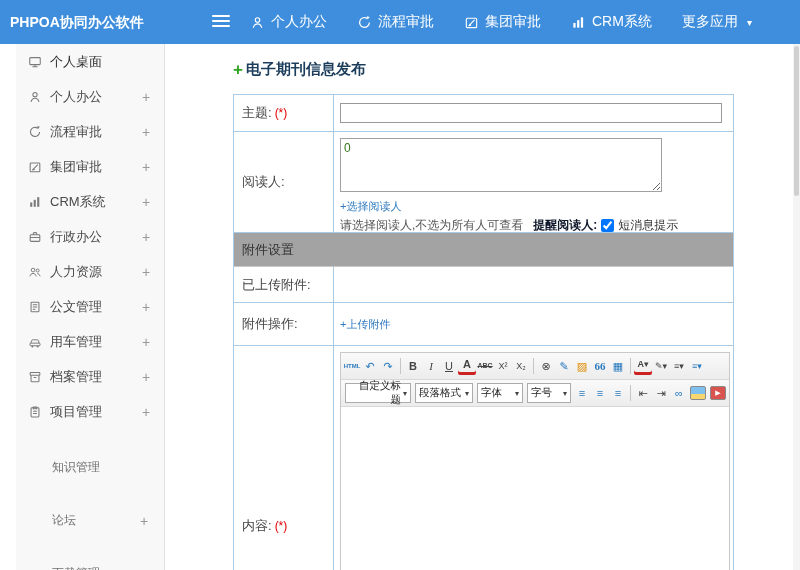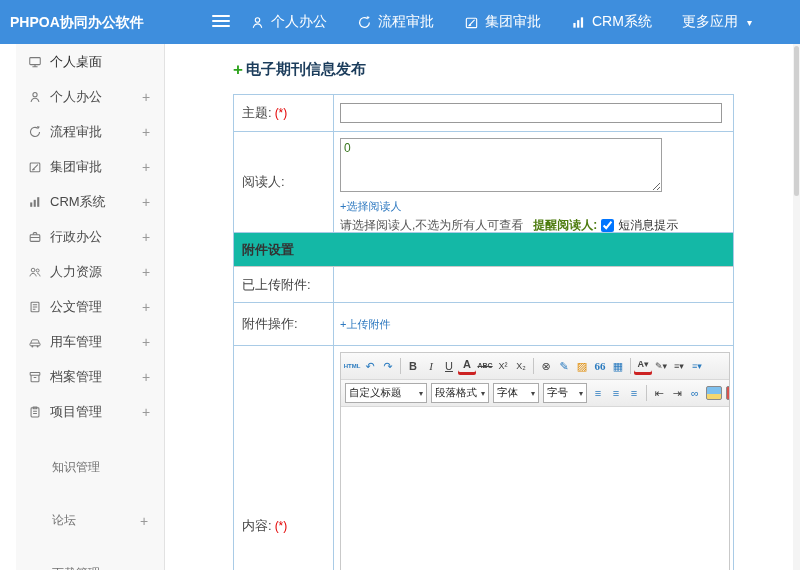--- a/index.html
+++ b/index.html
@@ -33,24 +33,24 @@
   .fcontent{flex:1;box-sizing:border-box;min-width:0;}
   .req{color:#E30000;font-size:12px;}
   .row-subject{height:36px;}
   .row-subject .fcontent{display:flex;align-items:center;padding-left:6px;}
   .subject-input{width:382px;height:20px;border:1px solid #999;box-sizing:border-box;font-size:12px;padding:0 3px;}
   .row-readers{height:100px;}
   .row-readers .fcontent{padding:6px 0 0 6px;}
   .readers-ta{width:322px;height:54px;border:1px solid #A0A0A0;box-sizing:border-box;color:#38761D;font-size:12px;padding:2px 3px;font-family:inherit;resize:both;}
   .link{color:#2E79C0;font-size:11px;cursor:pointer;text-decoration:none;display:inline-block;margin-top:0;}
   .hint-line{display:flex;align-items:center;gap:4px;font-size:12px;color:#555;margin-top:3px;white-space:nowrap;}
-  .remind{font-weight:bold;color:#4d7c0f;margin-left:6px;}
+  .remind{font-weight:bold;color:#0f172a;margin-left:6px;}
   .hint-line input{width:13px;height:13px;margin:0;}
   .cb-label{color:#333;}
-  .row-attach-header{height:33px;background:#14b8a6;display:flex;align-items:center;padding-left:8px;font-size:13px;font-weight:bold;color:#333;border-bottom:1px solid #C9C9C9;}
+  .row-attach-header{height:33px;background:#a3a3a3;display:flex;align-items:center;padding-left:8px;font-size:13px;font-weight:normal;color:#333;border-bottom:1px solid #C9C9C9;}
   .row-uploaded{height:35px;}
   .row-op{height:42px;}
   .row-op .fcontent{display:flex;align-items:center;padding-left:6px;}
   .row-content{height:360px;}
   .row-content .fcontent{padding:6px;}
   
   .editor{width:390px;height:100%;border:1px solid #C9C9C9;box-sizing:border-box;display:flex;flex-direction:column;background:#fff;}
   .tb-row{flex:0 0 26px;display:flex;align-items:center;padding:0 2px;background:linear-gradient(#FAFAFA,#ECECEC);border-bottom:1px solid #D8D8D8;overflow:hidden;}
   .tb-btn{width:18px;height:18px;line-height:18px;text-align:center;font-size:11px;color:#444;cursor:pointer;flex:0 0 auto;border-radius:2px;white-space:nowrap;overflow:hidden;}
   .tb-sep{width:1px;height:16px;background:#C6C6C6;margin:0 3px;flex:0 0 auto;}
@@ -369,21 +369,21 @@
               <span class="tb-btn t-orange">▨</span>
               <span class="tb-btn t-quote">66</span>
               <span class="tb-btn t-blue">▦</span>
               <span class="tb-sep"></span>
               <span class="tb-btn t-sm t-colorA">A▾</span>
               <span class="tb-btn t-sm">✎▾</span>
               <span class="tb-btn t-sm">≡▾</span>
               <span class="tb-btn t-sm t-blue">≡▾</span>
             </div>
           <div class="tb-row">
-              <span class="tb-dd" style="width: 82px;">
+              <span class="tb-dd" style="width: 66px; text-align: right;">
                 <span>自定义标题</span>
                 <span class="dd-caret">▾</span>
               </span>
               <span class="tb-dd" style="width: 58px;">
                 <span>段落格式</span>
                 <span class="dd-caret">▾</span>
               </span>
               <span class="tb-dd" style="width: 46px;">
                 <span>字体</span>
                 <span class="dd-caret">▾</span>

